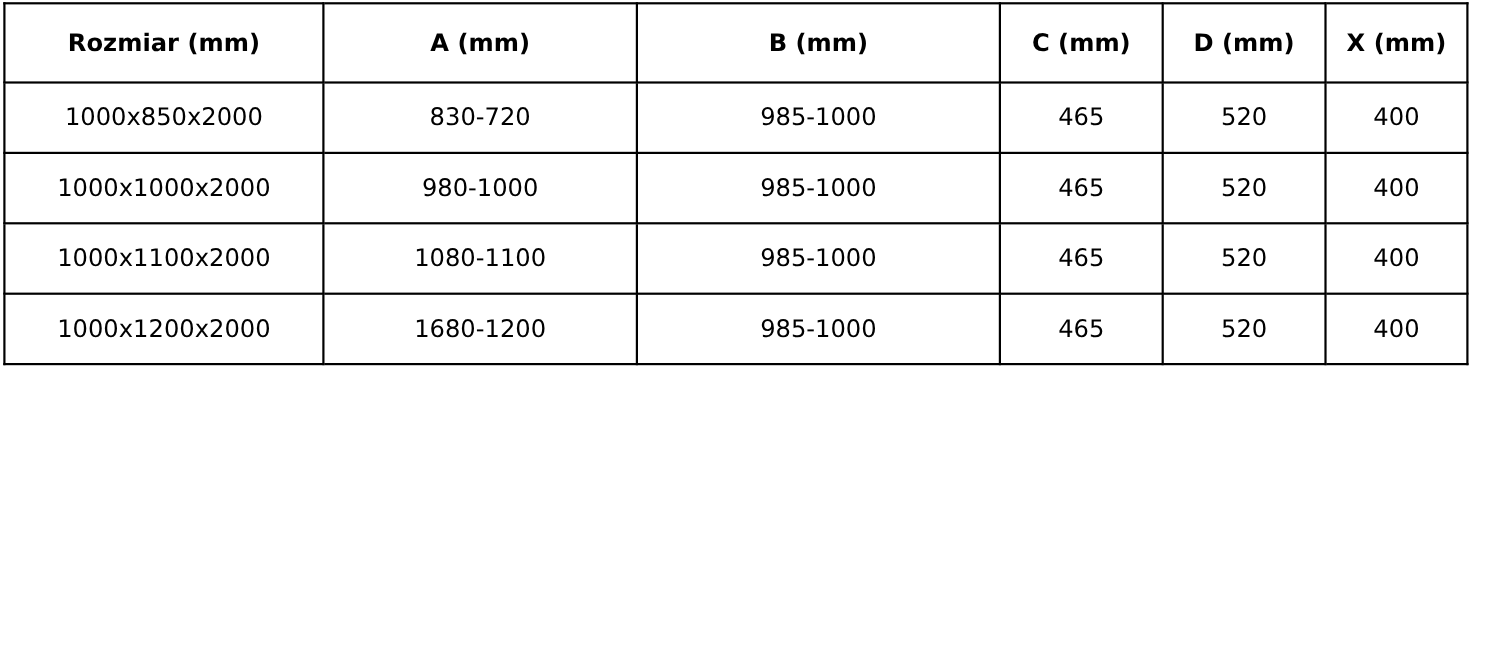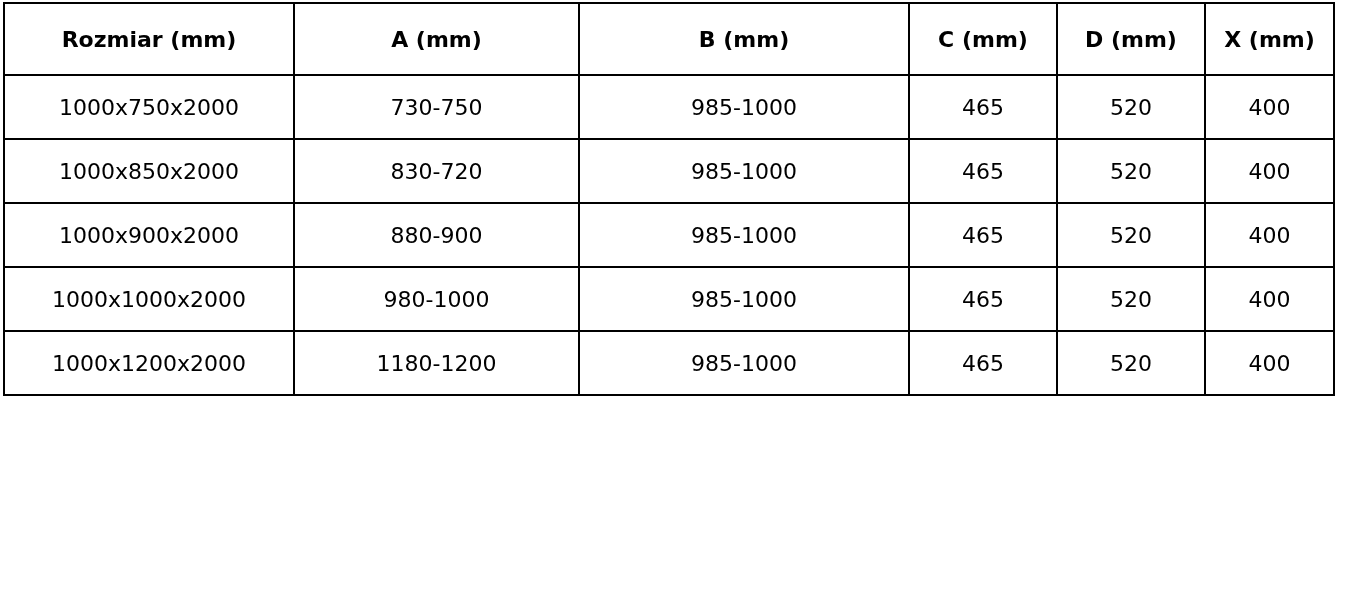--- a/index.html
+++ b/index.html
@@ -69,54 +69,46 @@
         <th>Rozmiar (mm)</th>
         <th>A (mm)</th>
         <th>B (mm)</th>
         <th>C (mm)</th>
         <th>D (mm)</th>
         <th>X (mm)</th>
       </tr>
     </thead>
     <tbody>
       <tr>
-        <td>1000x750x2000</td>
-        <td>730-750</td>
-        <td>985-1000</td>
-        <td>465</td>
-        <td>520</td>
-        <td>400</td>
-      </tr>
-      <tr>
         <td>1000x850x2000</td>
         <td>830-720</td>
-        <td>985-1000</td>
-        <td>465</td>
-        <td>520</td>
-        <td>400</td>
-      </tr>
-      <tr>
-        <td>1000x900x2000</td>
-        <td>880-900</td>
         <td>985-1000</td>
         <td>465</td>
         <td>520</td>
         <td>400</td>
       </tr>
       <tr>
         <td>1000x1000x2000</td>
         <td>980-1000</td>
         <td>985-1000</td>
         <td>465</td>
         <td>520</td>
         <td>400</td>
       </tr>
       <tr>
+        <td>1000x1100x2000</td>
+        <td>1080-1100</td>
+        <td>985-1000</td>
+        <td>465</td>
+        <td>520</td>
+        <td>400</td>
+      </tr>
+      <tr>
         <td>1000x1200x2000</td>
-        <td>1180-1200</td>
+        <td>1680-1200</td>
         <td>985-1000</td>
         <td>465</td>
         <td>520</td>
         <td>400</td>
       </tr>
     </tbody>
   </table>
 </div>
 
 </body></html>

